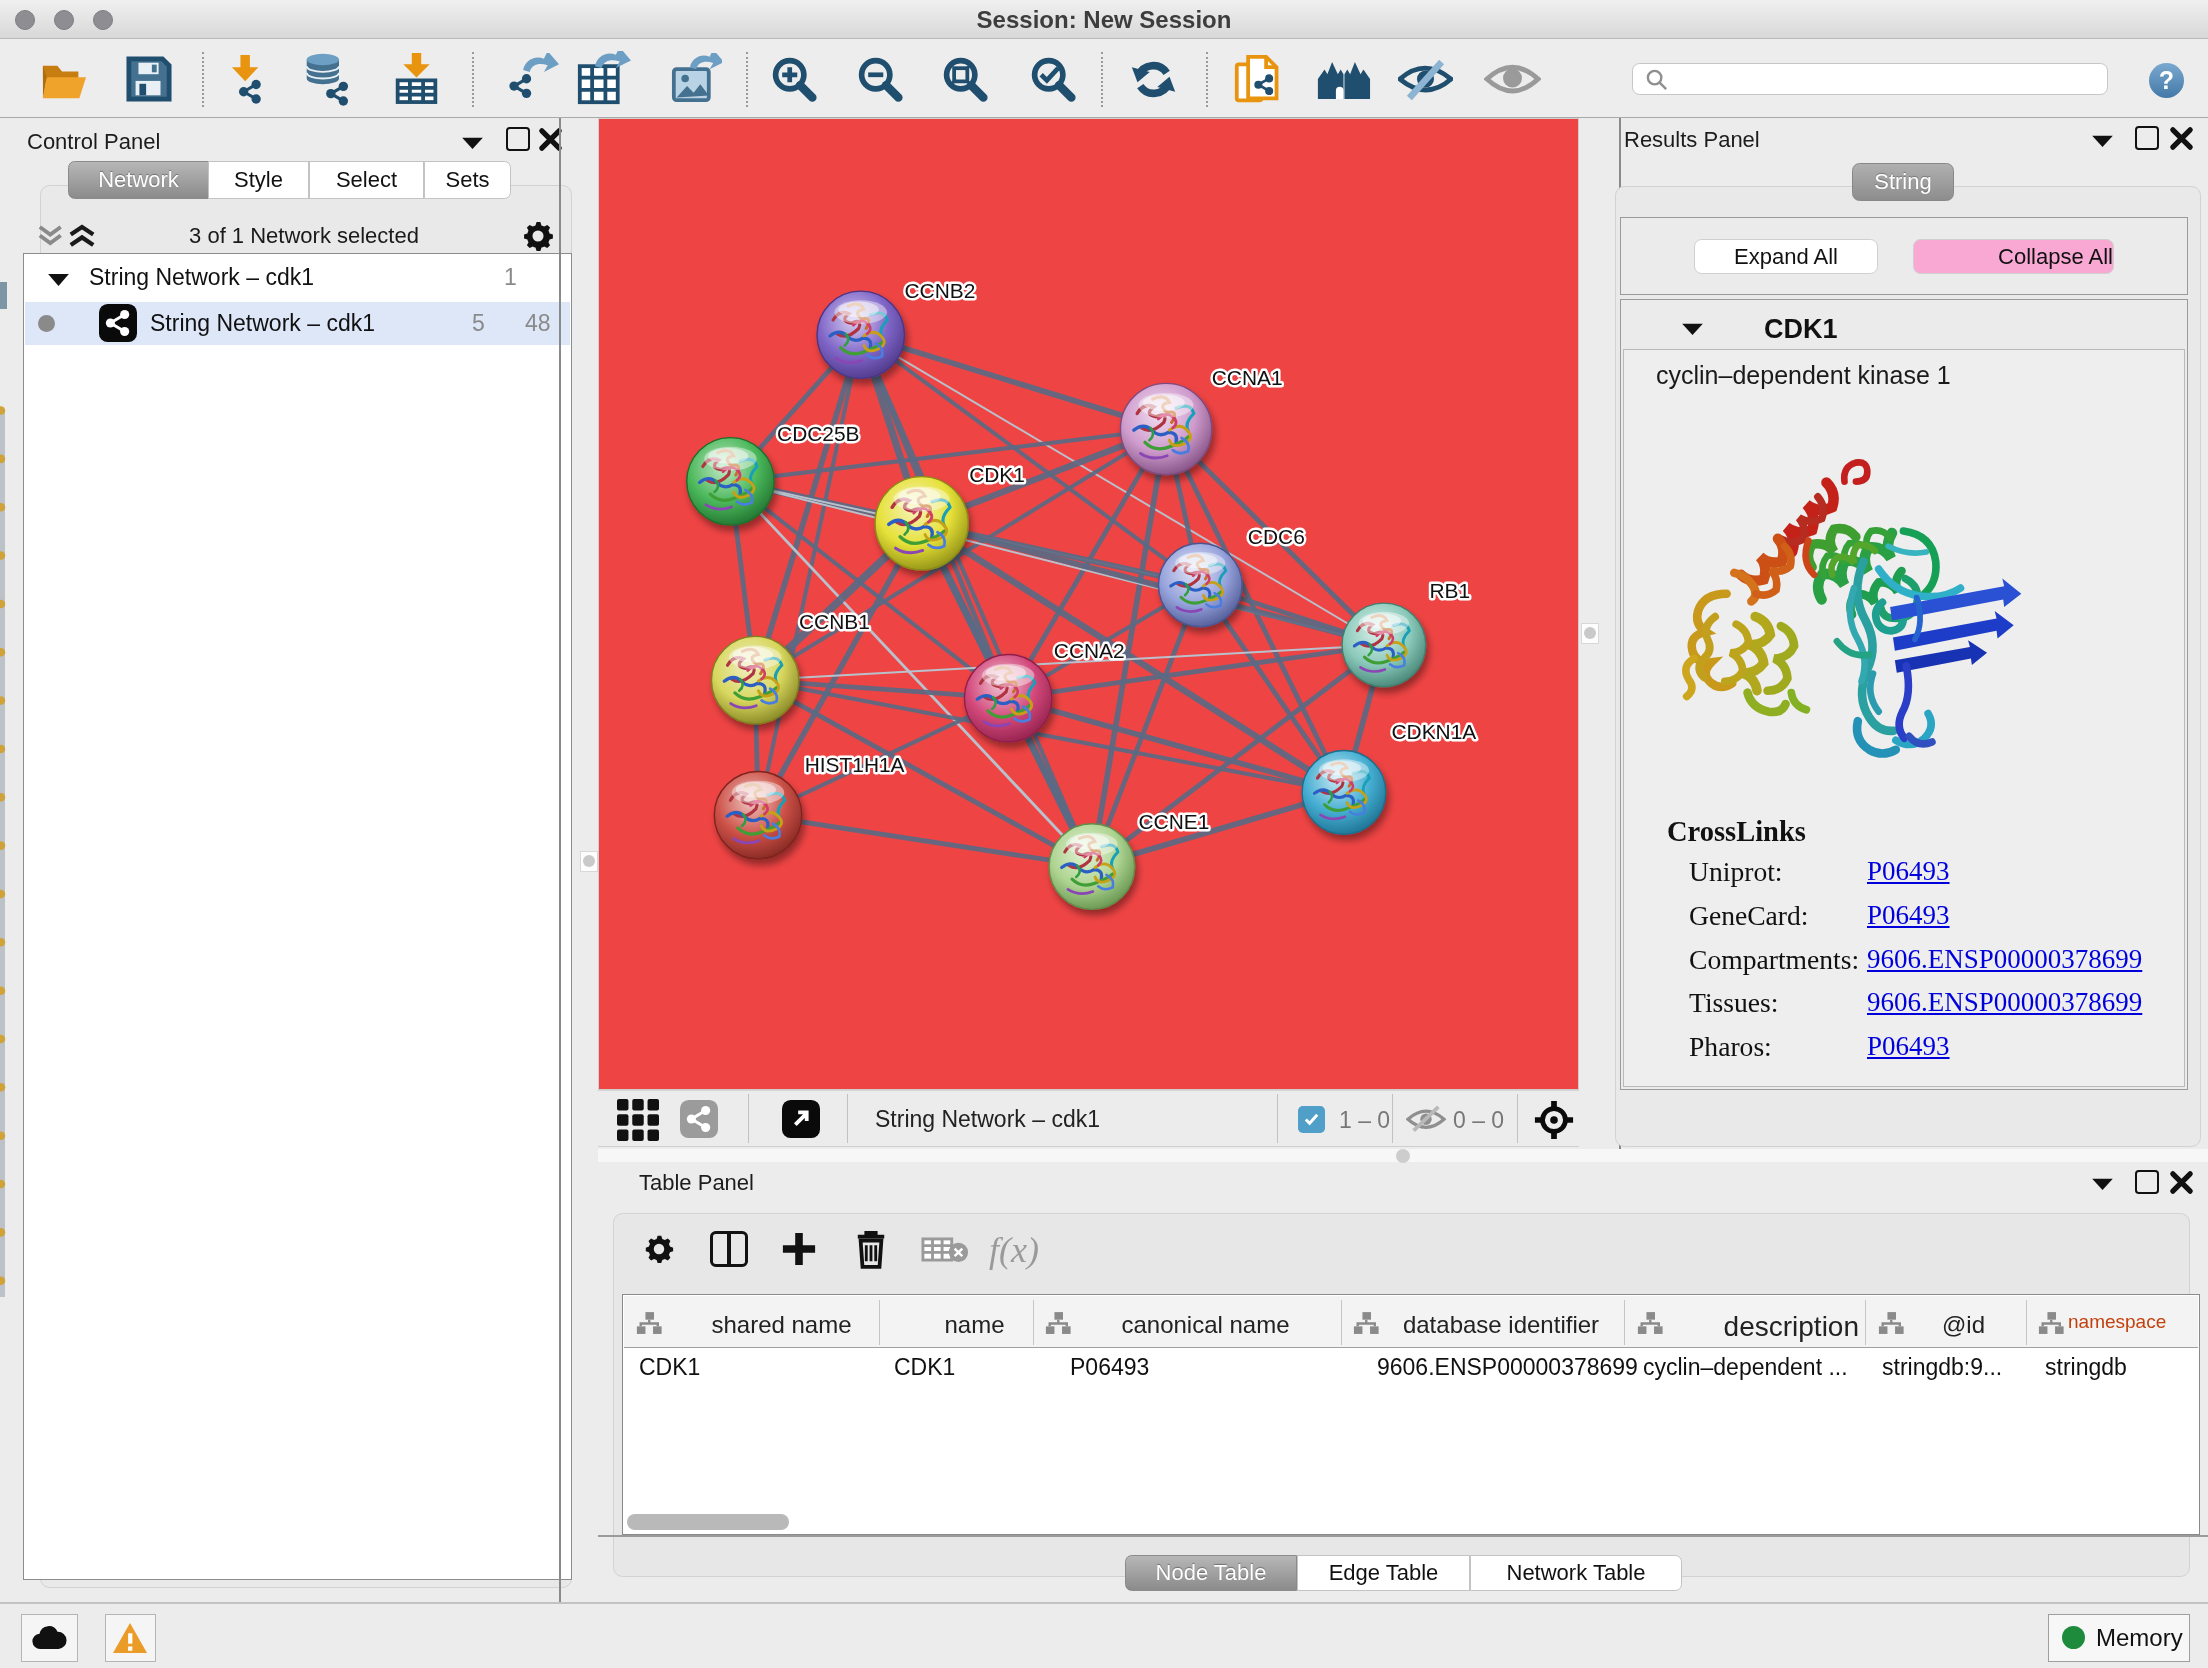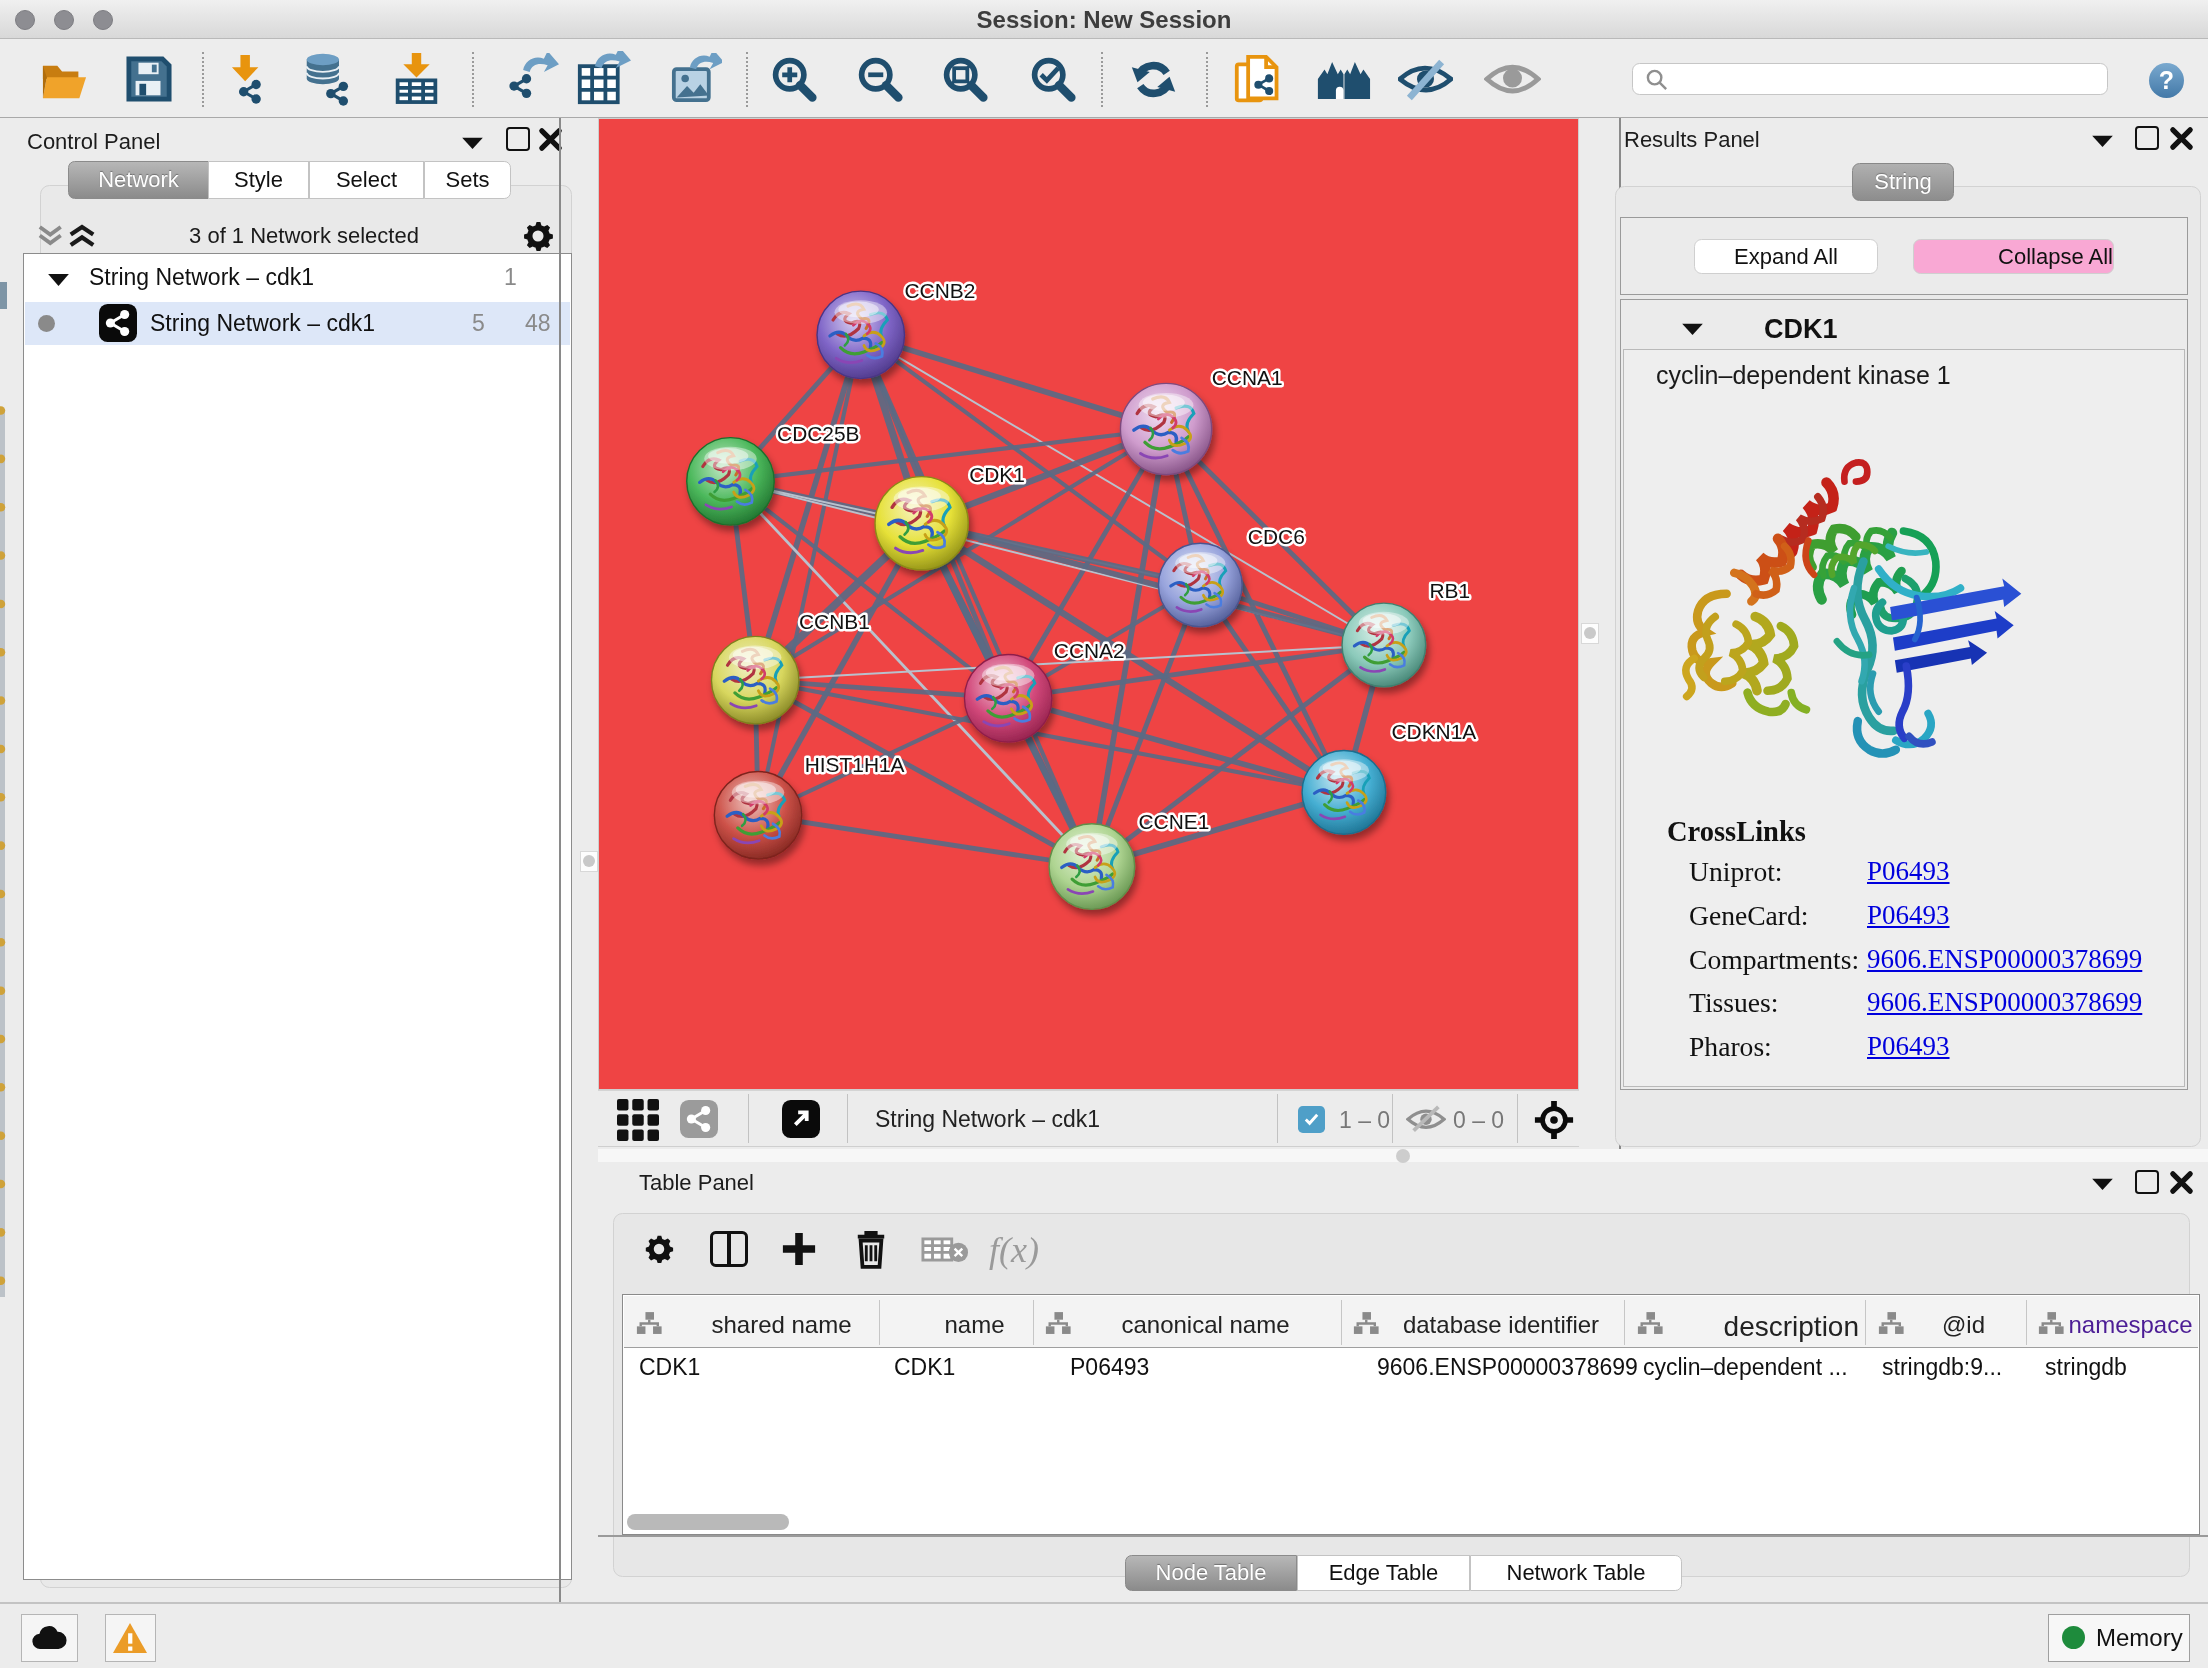--- a/index.html
+++ b/index.html
@@ -657,21 +657,21 @@
 <div class="abs" style="left:1907px;top:1311px;width:113px;text-align:center;font-size:24px;color:#222;white-space:nowrap;overflow:hidden">@id</div>
 <div class="abs" style="left:2026px;top:1300px;width:1px;height:45px;background:#c6c6c6"></div>
 <svg class="abs" style="left:2037px;top:1311px" width="28.5" height="25" viewBox="0 0 30 26">
     <g fill="#8a8a8a">
       <rect x="11" y="1" width="9" height="8"></rect>
       <rect x="2" y="16" width="9" height="8"></rect>
       <rect x="19" y="16" width="9" height="8"></rect>
       <path d="M15,9 v4 M6,16 v-3 h18 v3" stroke="#8a8a8a" stroke-width="2.5" fill="none"></path>
     </g>
   </svg>
-<div class="abs" style="left:2068px;top:1311px;width:125px;text-align:center;font-size:24px;color:#4c1d95;white-space:nowrap;overflow:hidden">namespace</div>
+<div class="abs" style="left:2068px;top:1311px;width:125px;font-size:19px;color:#c2410c;white-space:nowrap;overflow:hidden">namespace</div>
 <div class="abs" style="left:639px;top:1354px;font-size:23px;color:#111">CDK1</div>
 <div class="abs" style="left:894px;top:1354px;font-size:23px;color:#111">CDK1</div>
 <div class="abs" style="left:1070px;top:1354px;font-size:23px;color:#111">P06493</div>
 <div class="abs" style="left:1377px;top:1354px;font-size:23px;color:#111">9606.ENSP00000378699</div>
 <div class="abs" style="left:1643px;top:1354px;font-size:23px;color:#111">cyclin–dependent ...</div>
 <div class="abs" style="left:1882px;top:1354px;font-size:23px;color:#111">stringdb:9...</div>
 <div class="abs" style="left:2045px;top:1354px;font-size:23px;color:#111">stringdb</div>
 <div class="abs" style="left:627px;top:1514px;width:162px;height:16px;border-radius:8.6px;background:#b9b9b9"></div>
 <div class="abs" style="left:598px;top:1535px;width:1610px;height:1.9px;background:#9a9a9a"></div>
 <div class="tab sel" style="left:1125px;top:1555px;width:172px;height:36px;border-radius:6.7px 0 0 6.7px">Node Table</div>

